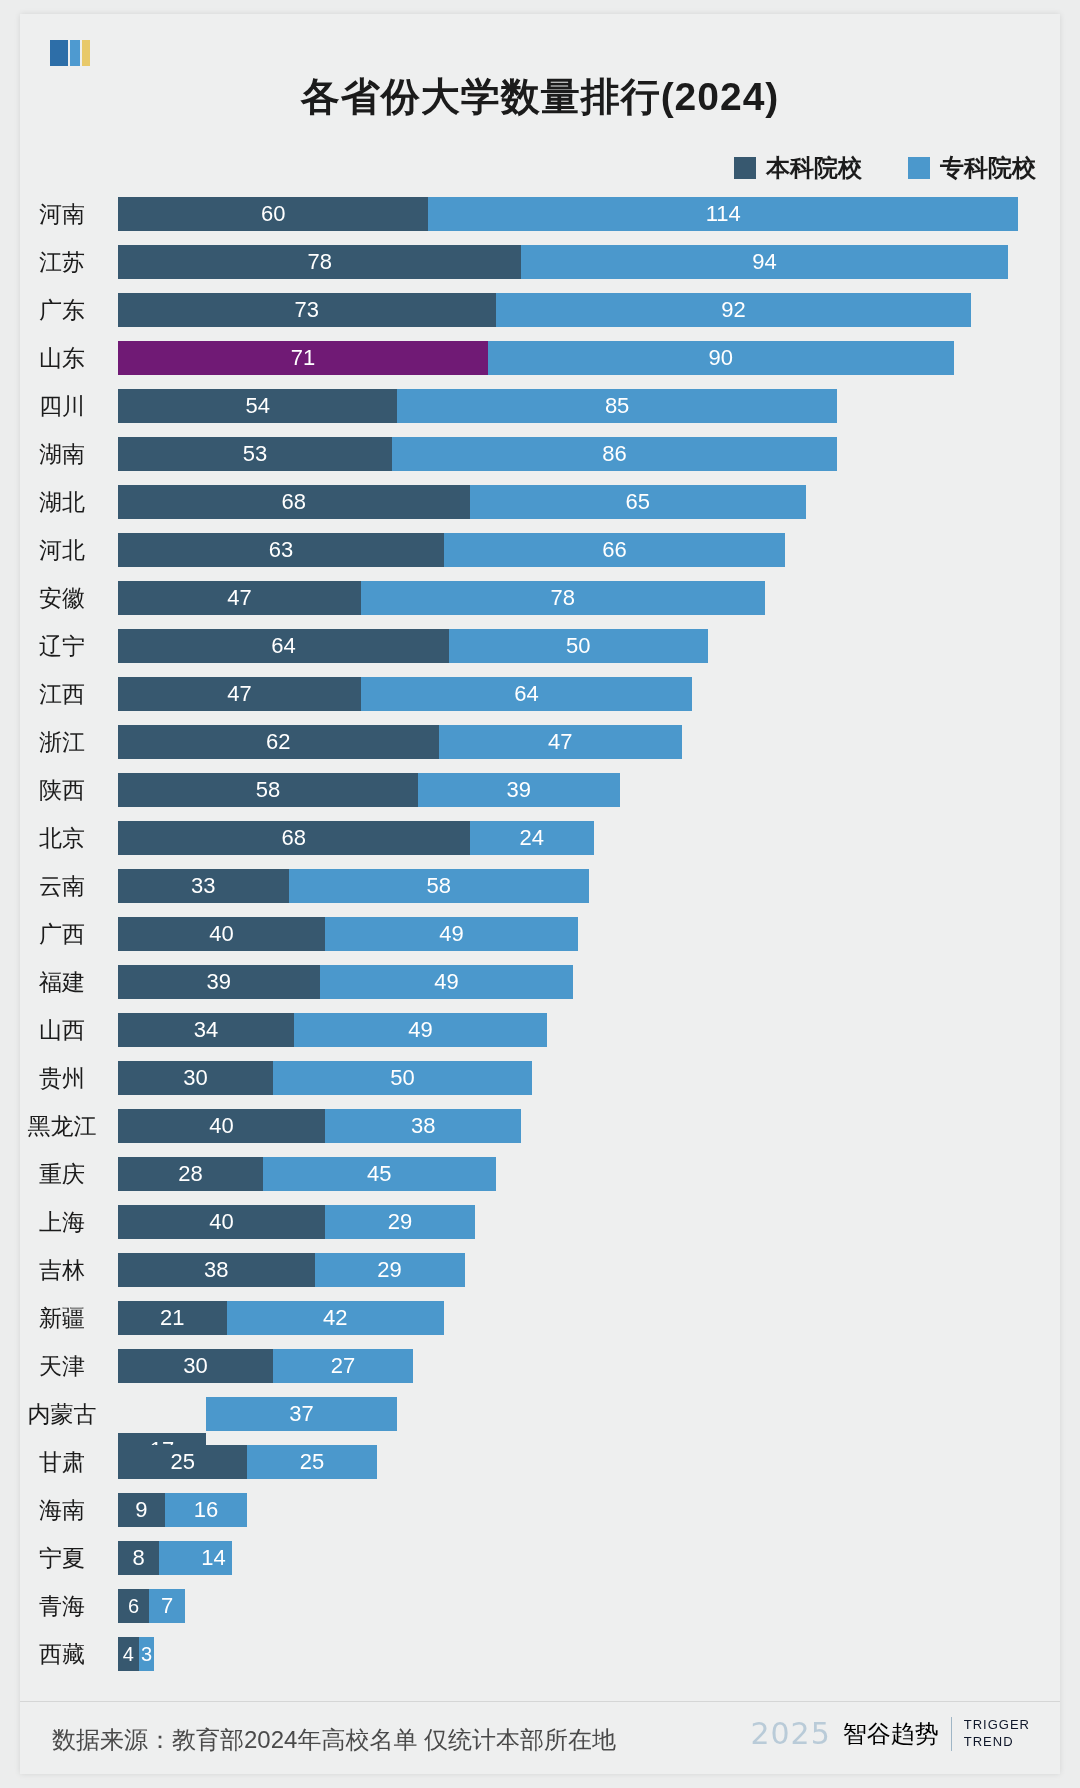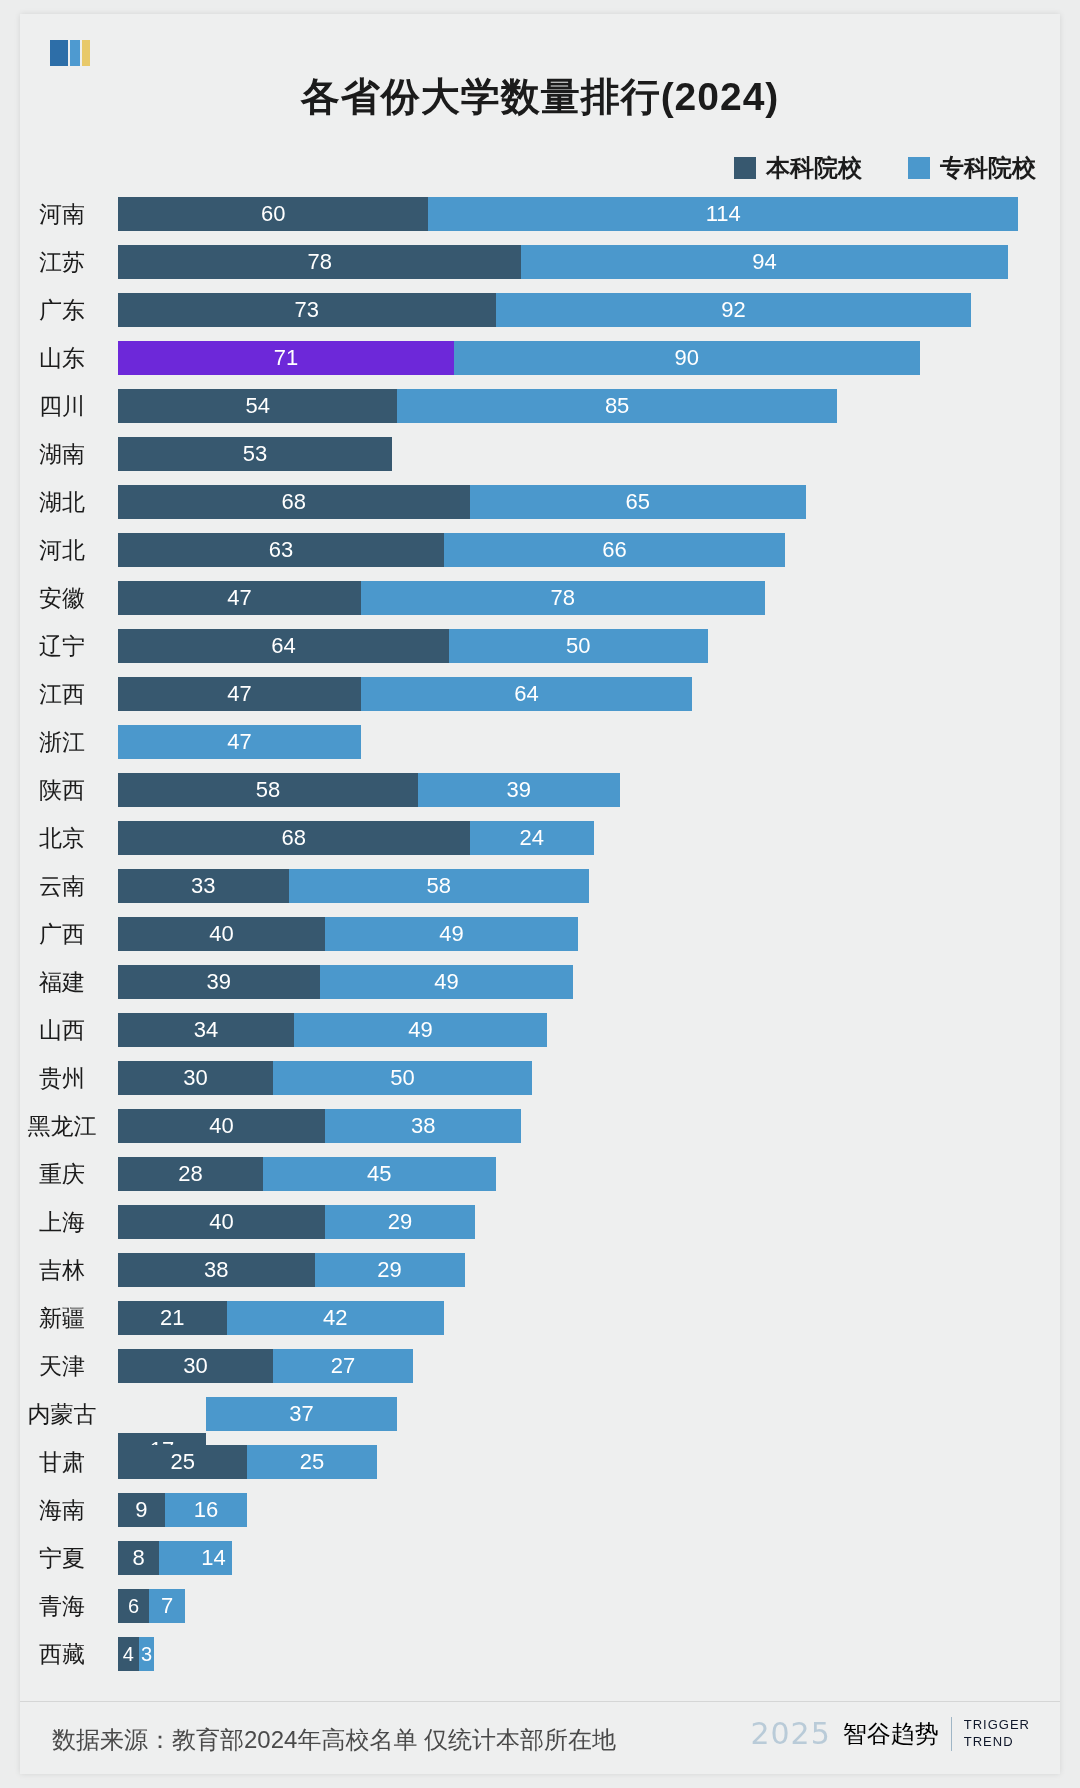--- a/index.html
+++ b/index.html
@@ -207,35 +207,36 @@
         <div class="row">
           <div class="row-label">广东</div>
           <div class="bars">
             <div class="seg" style="width: 377.586px; background: rgb(55, 88, 111);">73</div>
             <div class="seg" style="width: 475.862px; background: rgb(75, 152, 204);">92</div>
           </div>
         </div>
         <div class="row">
           <div class="row-label">山东</div>
           <div class="bars">
-            <div class="seg" style="width: 336px; background: #6d28d9;">71</div>
+            <div class="seg" style="width: 370px; background: #701a75;">71</div>
             <div class="seg" style="width: 465.517px; background: rgb(75, 152, 204);">90</div>
           </div>
         </div>
         <div class="row">
           <div class="row-label">四川</div>
           <div class="bars">
             <div class="seg" style="width: 279.31px; background: rgb(55, 88, 111); text-align: center;">54</div>
             <div class="seg" style="width: 439.655px; background: rgb(75, 152, 204);">85</div>
           </div>
         </div>
         <div class="row">
           <div class="row-label">湖南</div>
           <div class="bars">
             <div class="seg" style="width: 274.138px; background: rgb(55, 88, 111);">53</div>
+            <div class="seg" style="width: 444.828px; background: rgb(75, 152, 204);">86</div>
           </div>
         </div>
         <div class="row">
           <div class="row-label">湖北</div>
           <div class="bars">
             <div class="seg" style="width: 351.724px; background: rgb(55, 88, 111);">68</div>
             <div class="seg" style="width: 336.207px; background: rgb(75, 152, 204);">65</div>
           </div>
         </div>
         <div class="row">
@@ -262,20 +263,21 @@
         <div class="row">
           <div class="row-label">江西</div>
           <div class="bars">
             <div class="seg" style="width: 243.103px; background: rgb(55, 88, 111);">47</div>
             <div class="seg" style="width: 331.034px; background: rgb(75, 152, 204);">64</div>
           </div>
         </div>
         <div class="row">
           <div class="row-label">浙江</div>
           <div class="bars">
+            <div class="seg" style="width: 320.69px; background: rgb(55, 88, 111);">62</div>
             <div class="seg" style="width: 243.103px; background: rgb(75, 152, 204);">47</div>
           </div>
         </div>
         <div class="row">
           <div class="row-label">陕西</div>
           <div class="bars">
             <div class="seg" style="width: 300px; background: rgb(55, 88, 111);">58</div>
             <div class="seg" style="width: 201.724px; background: rgb(75, 152, 204);">39</div>
           </div>
         </div>

